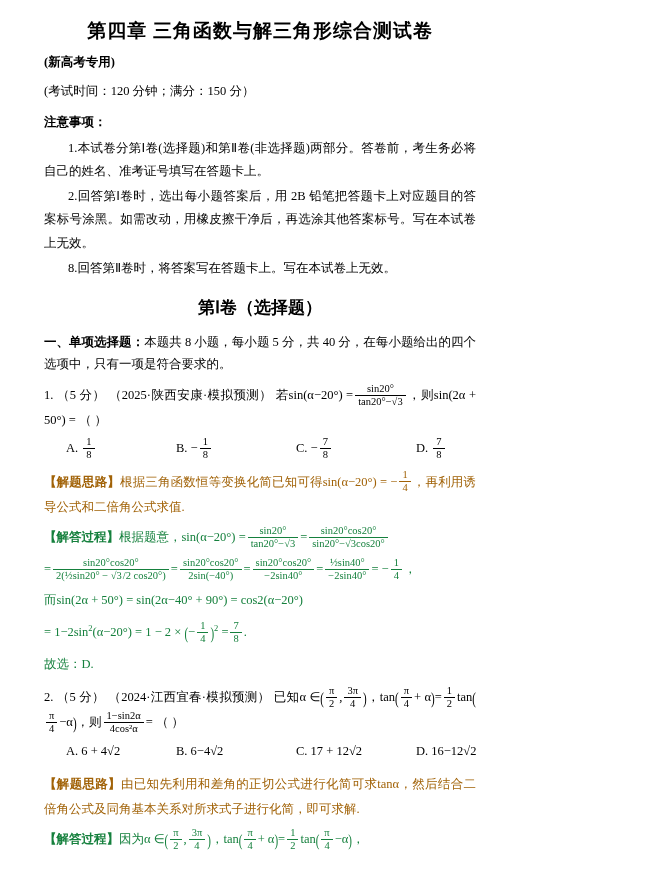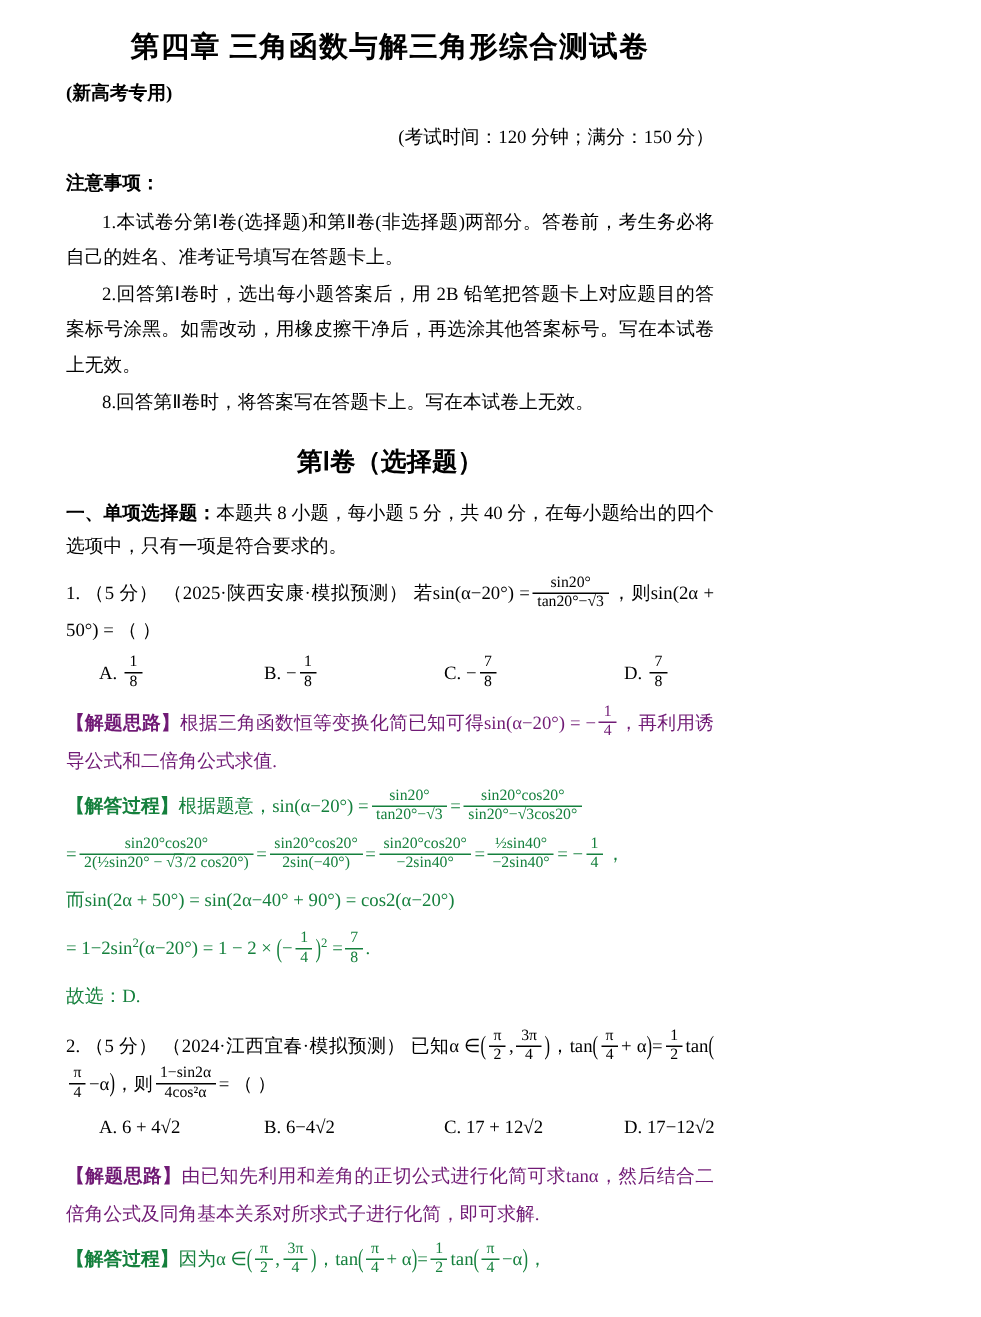--- a/index.html
+++ b/index.html
@@ -23,21 +23,21 @@
     font-weight:bold;
     letter-spacing:1px;
     margin:4px 0 10px 0;
   }
   .subtitle{
     font-size:12.5px;
     font-weight:bold;
     margin:2px 0 12px 0;
   }
   .exam-info{
-    text-align:right;
+    text-align:left;
     font-size:12.5px;
     margin:0 0 14px 0;
   }
   .notice-head{
     font-size:12.5px;
     font-weight:bold;
     margin:4px 0 6px 0;
   }
   .para{
     font-size:12.5px;
@@ -72,21 +72,21 @@
     margin:4px 0 4px 0;
     padding-left:22px;
     line-height:1.9;
   }
   .options .opt{flex:0 0 auto;}
   .opt-a{width:110px;}
   .opt-b{width:120px;}
   .opt-c{width:120px;}
   .opt-d{width:110px;}
   .sol{
-    color:#701a75;
+    color:#a16207;
     font-size:12.5px;
     line-height:2.0;
     margin:8px 0 0 0;
     text-align:justify;
   }
   .sol-cont{
     color:#15803d;
     font-size:12.5px;
     line-height:2.2;
     margin:4px 0 0 0;
@@ -177,21 +177,21 @@
     <span>2.</span>
     <span>（5 分）</span>
     <span>（2024·江西宜春·模拟预测）</span>
     <span>已知α ∈</span><span class="paren-big">(</span><span class="frac"><span class="num">π</span><span class="den">2</span></span>,<span class="frac"><span class="num">3π</span><span class="den">4</span></span><span class="paren-big">)</span><span>，tan</span><span class="paren-big">(</span><span class="frac"><span class="num">π</span><span class="den">4</span></span><span>+ α</span><span class="paren-big">)</span><span>=</span><span class="frac"><span class="num">1</span><span class="den">2</span></span><span>tan</span><span class="paren-big">(</span><span class="frac"><span class="num">π</span><span class="den">4</span></span><span>−α</span><span class="paren-big">)</span><span>，则</span><span class="frac"><span class="num">1−sin2α</span><span class="den">4cos²α</span></span><span>= （ ）</span>
   </div>
 
   <div class="options">
     <span class="opt opt-a"><span>A.</span> <span>6 + 4√2</span></span>
     <span class="opt opt-b"><span>B.</span> <span>6−4√2</span></span>
     <span class="opt opt-c"><span>C.</span> <span>17 + 12√2</span></span>
-    <span class="opt opt-d"><span>D.</span> <span>17−12√2</span></span>
+    <span class="opt opt-d"><span>D.</span> <span>16−12√2</span></span>
   </div>
 
   <div class="sol">
     <span class="label">【解题思路】</span><span>由已知先利用和差角的正切公式进行化简可求tanα，然后结合二倍角公式及同角基本关系对所求式子进行化简，即可求解.</span>
   </div>
 
   <div class="sol-cont">
     <span class="label">【解答过程】</span><span>因为α ∈</span><span class="paren-big">(</span><span class="frac"><span class="num">π</span><span class="den">2</span></span>,<span class="frac"><span class="num">3π</span><span class="den">4</span></span><span class="paren-big">)</span><span>，tan</span><span class="paren-big">(</span><span class="frac"><span class="num">π</span><span class="den">4</span></span><span>+ α</span><span class="paren-big">)</span><span>=</span><span class="frac"><span class="num">1</span><span class="den">2</span></span><span>tan</span><span class="paren-big">(</span><span class="frac"><span class="num">π</span><span class="den">4</span></span><span>−α</span><span class="paren-big">)</span><span>，</span>
   </div>
 

